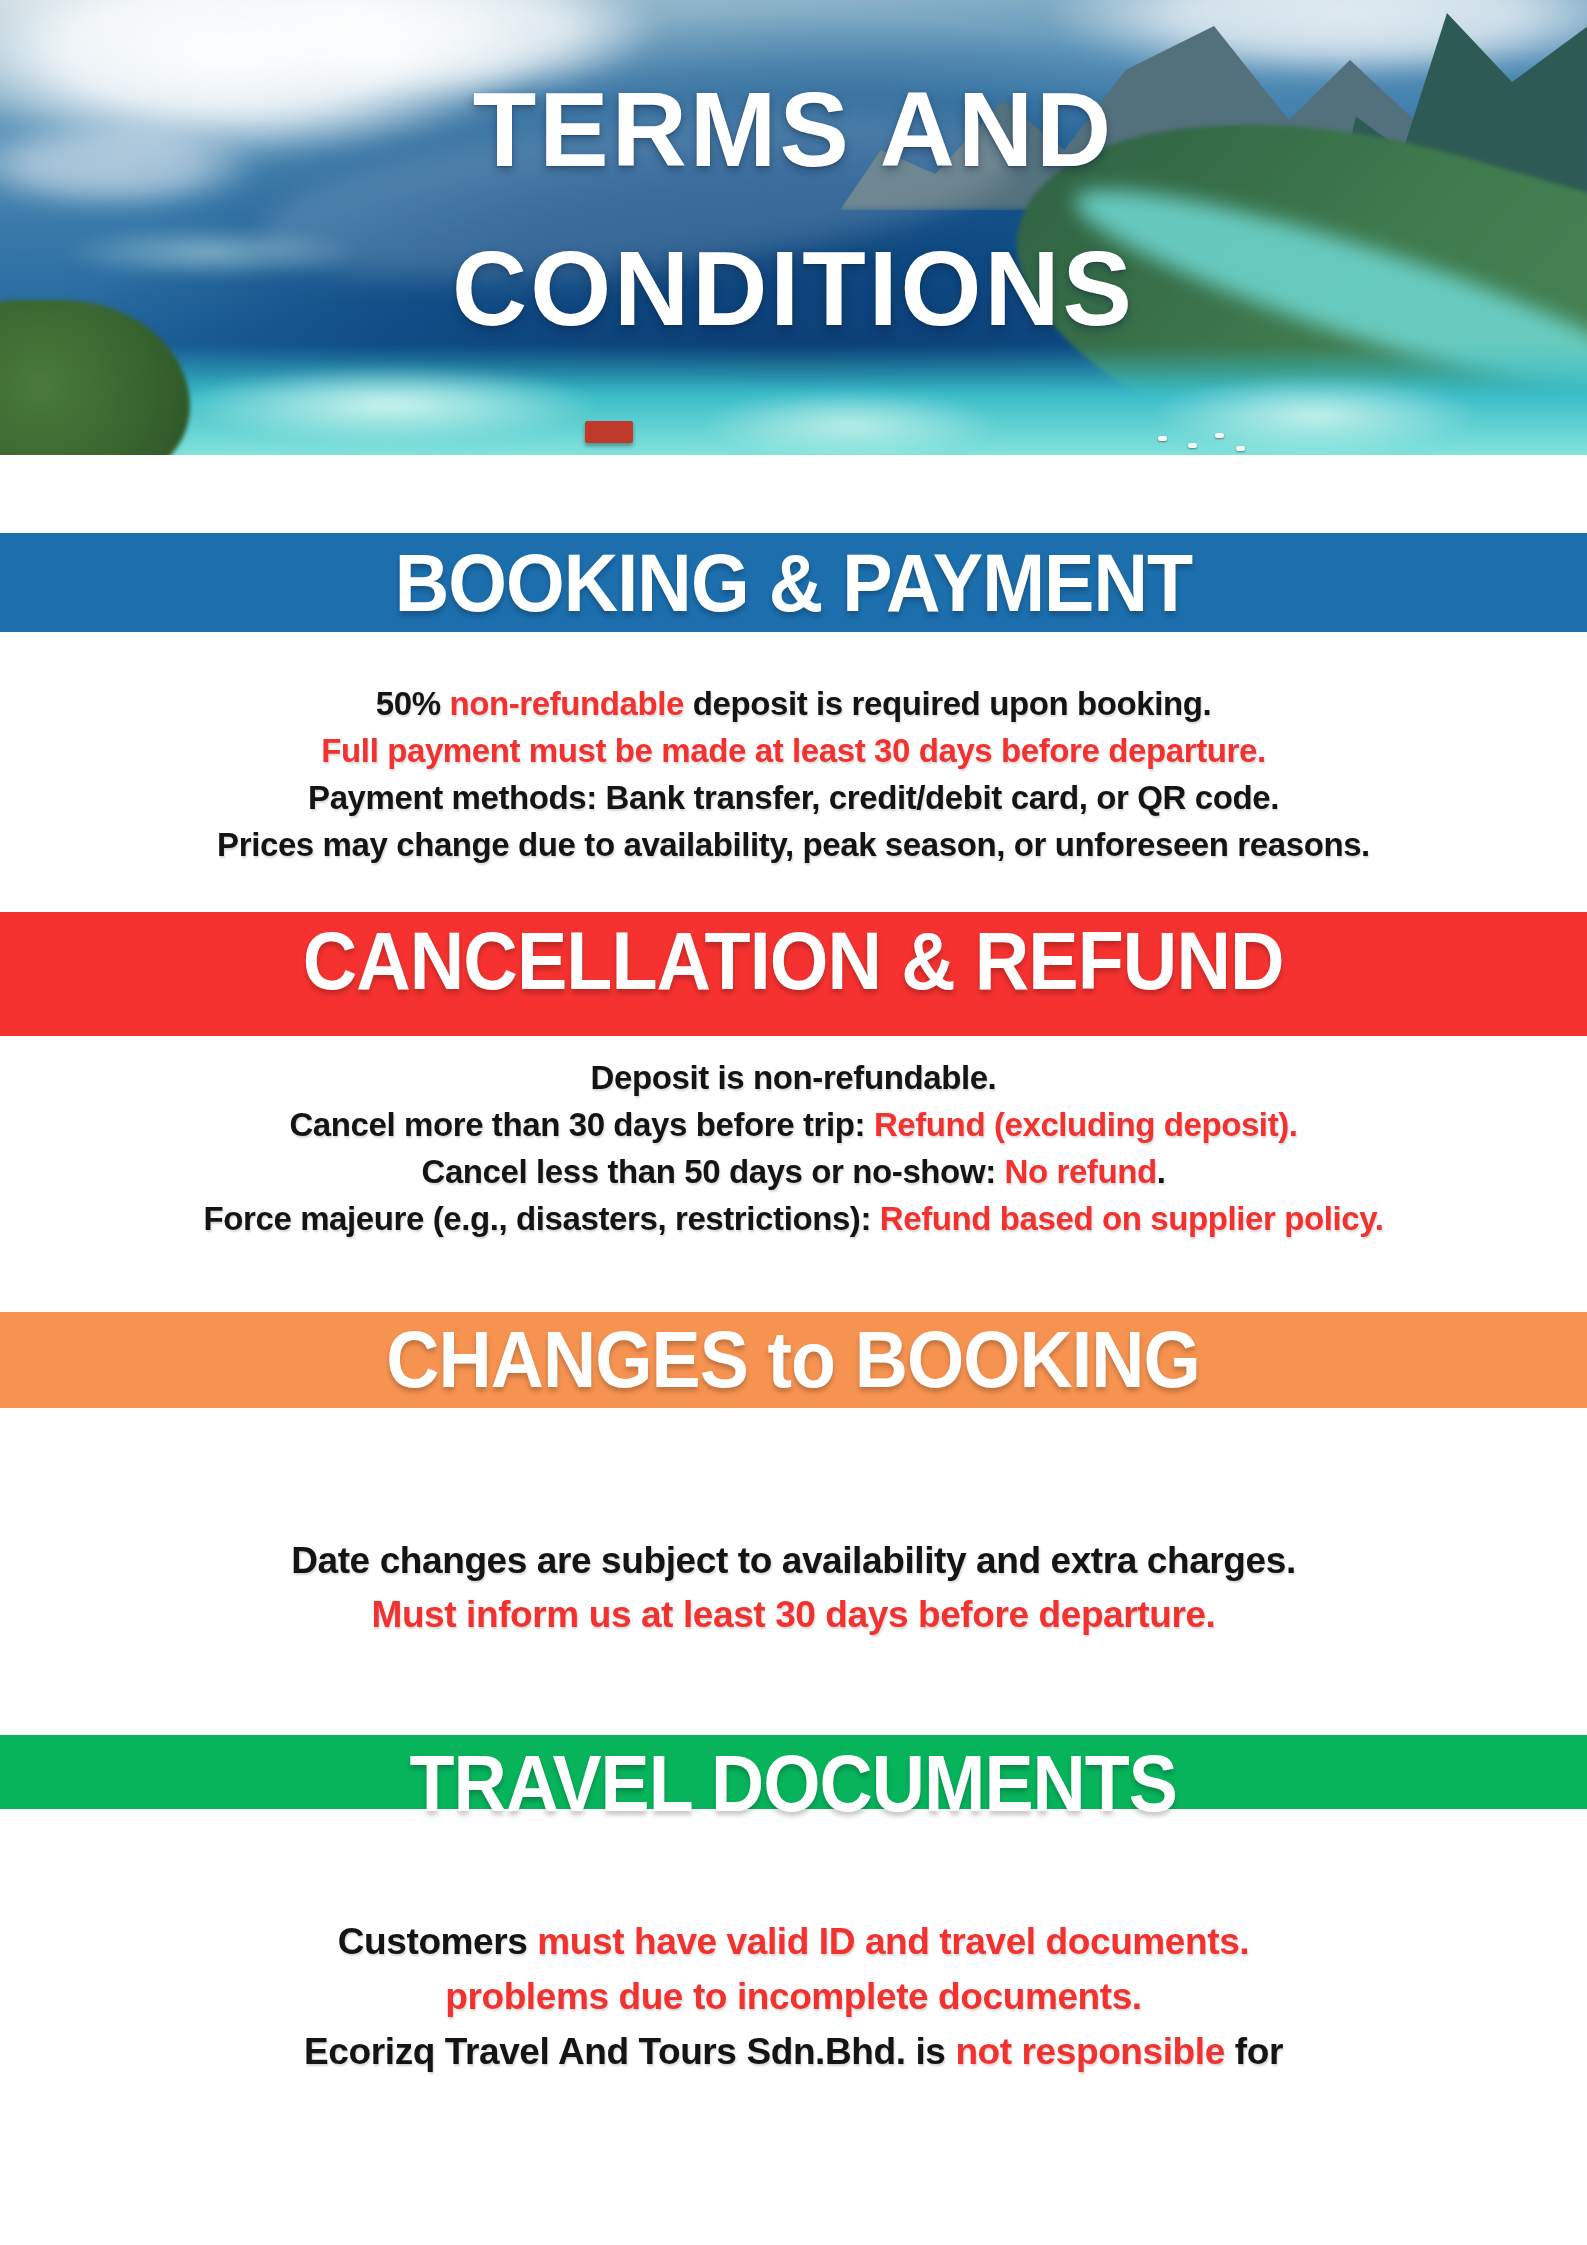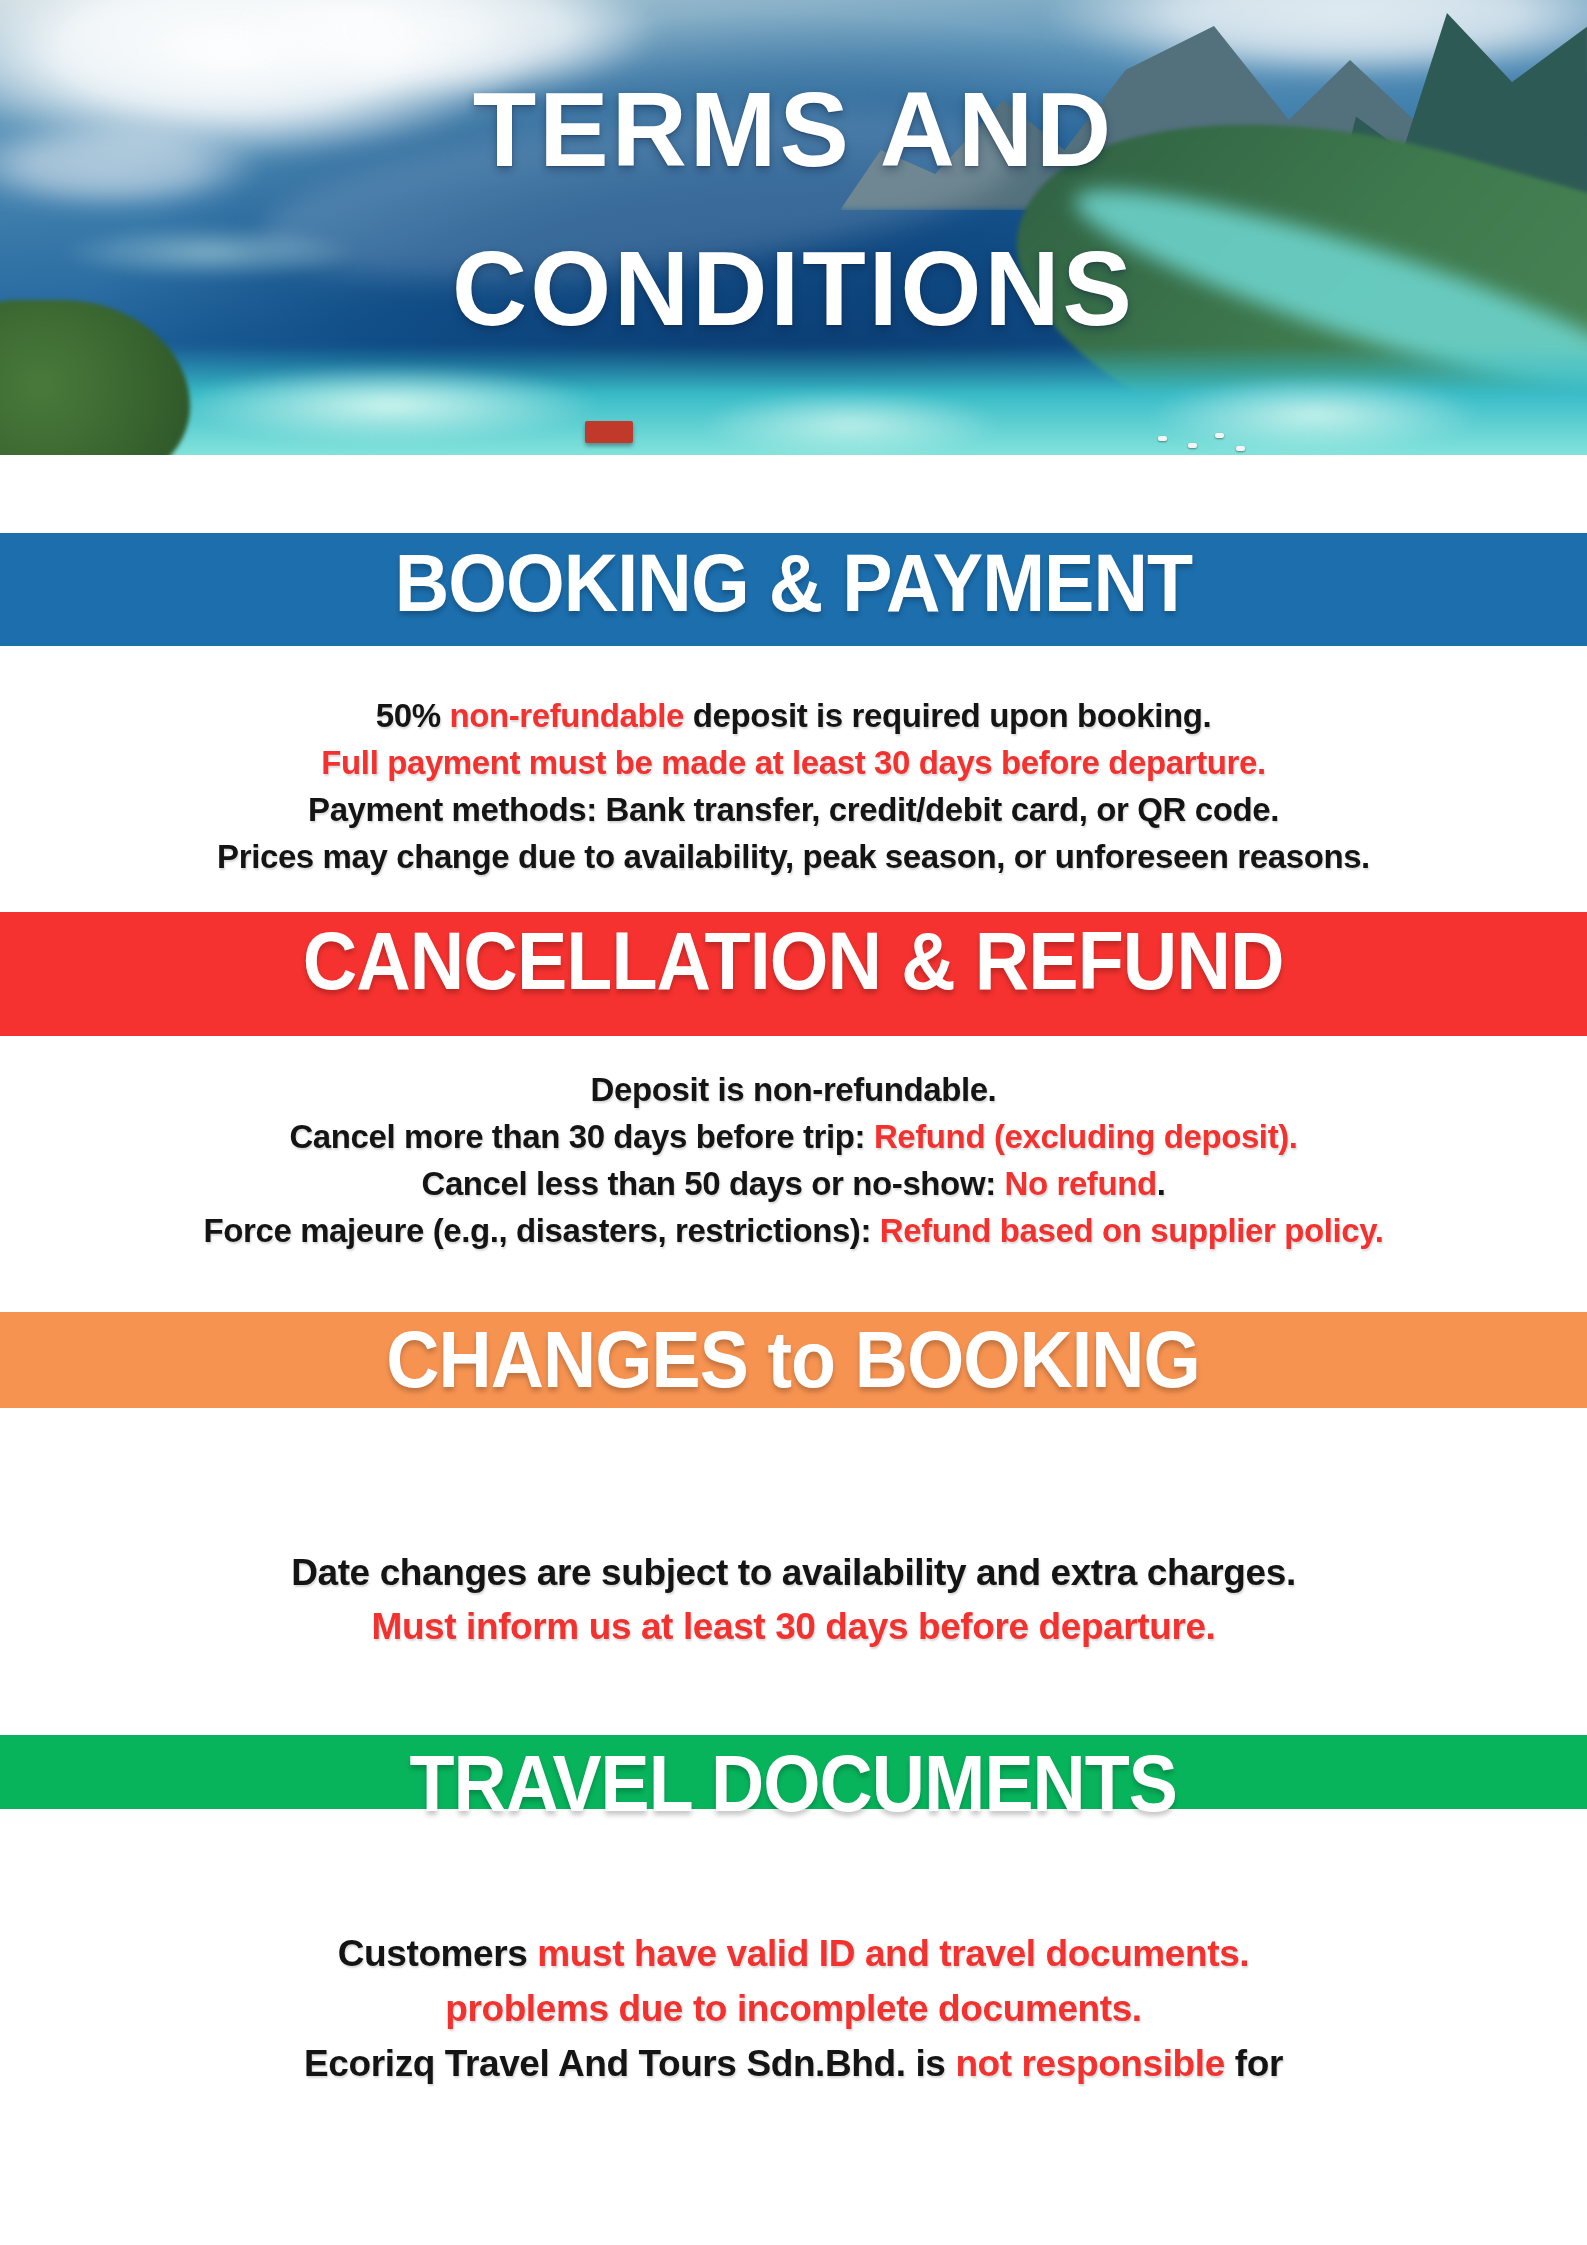--- a/index.html
+++ b/index.html
@@ -66,31 +66,30 @@
     text-shadow:0 4px 8px rgba(10,30,60,.35), 0 1px 2px rgba(10,30,60,.3);
   }
   .hero-title div{transform:scaleY(1.02);}
 
   
   .banner{
     left:0;width:1587px;text-align:center;color:#fff;font-weight:bold;
     letter-spacing:-1px;text-shadow:0 4px 5px rgba(0,0,0,.22);
   }
   .banner .inner{display:inline-block;transform:scaleX(.92);}
-  #banner-0{top:533px;height:113px;line-height:99px;font-size:82px;}
+  #banner-0{top:533px;height:99px;line-height:99px;font-size:82px;}
   #banner-1{top:912px;height:124px;line-height:97px;font-size:82px;}
   #banner-2{top:1312px;height:96px;line-height:96px;font-size:80px;}
   #banner-3{top:1735px;height:74px;line-height:98px;font-size:80px;}
 
   
   .para{
     left:0;width:1587px;text-align:center;font-weight:bold;
     letter-spacing:-0.4px;color:var(--ink,#141414);
     text-shadow:1px 2px 2px rgba(0,0,0,.16);
-    margin-top:12px;
   }
   .para .line{white-space:nowrap;}
   .seg-red{color:var(--red,#f3312e);}
   .seg-black{color:var(--ink,#141414);}
   #para-0{top:680px;font-size:33px;line-height:47px;}
   #para-1{top:1054px;font-size:33px;line-height:47px;}
   #para-2{top:1534px;font-size:37px;line-height:54px;}
   #para-3{top:1914px;font-size:37px;line-height:55px;}
 </style>
 </head>

